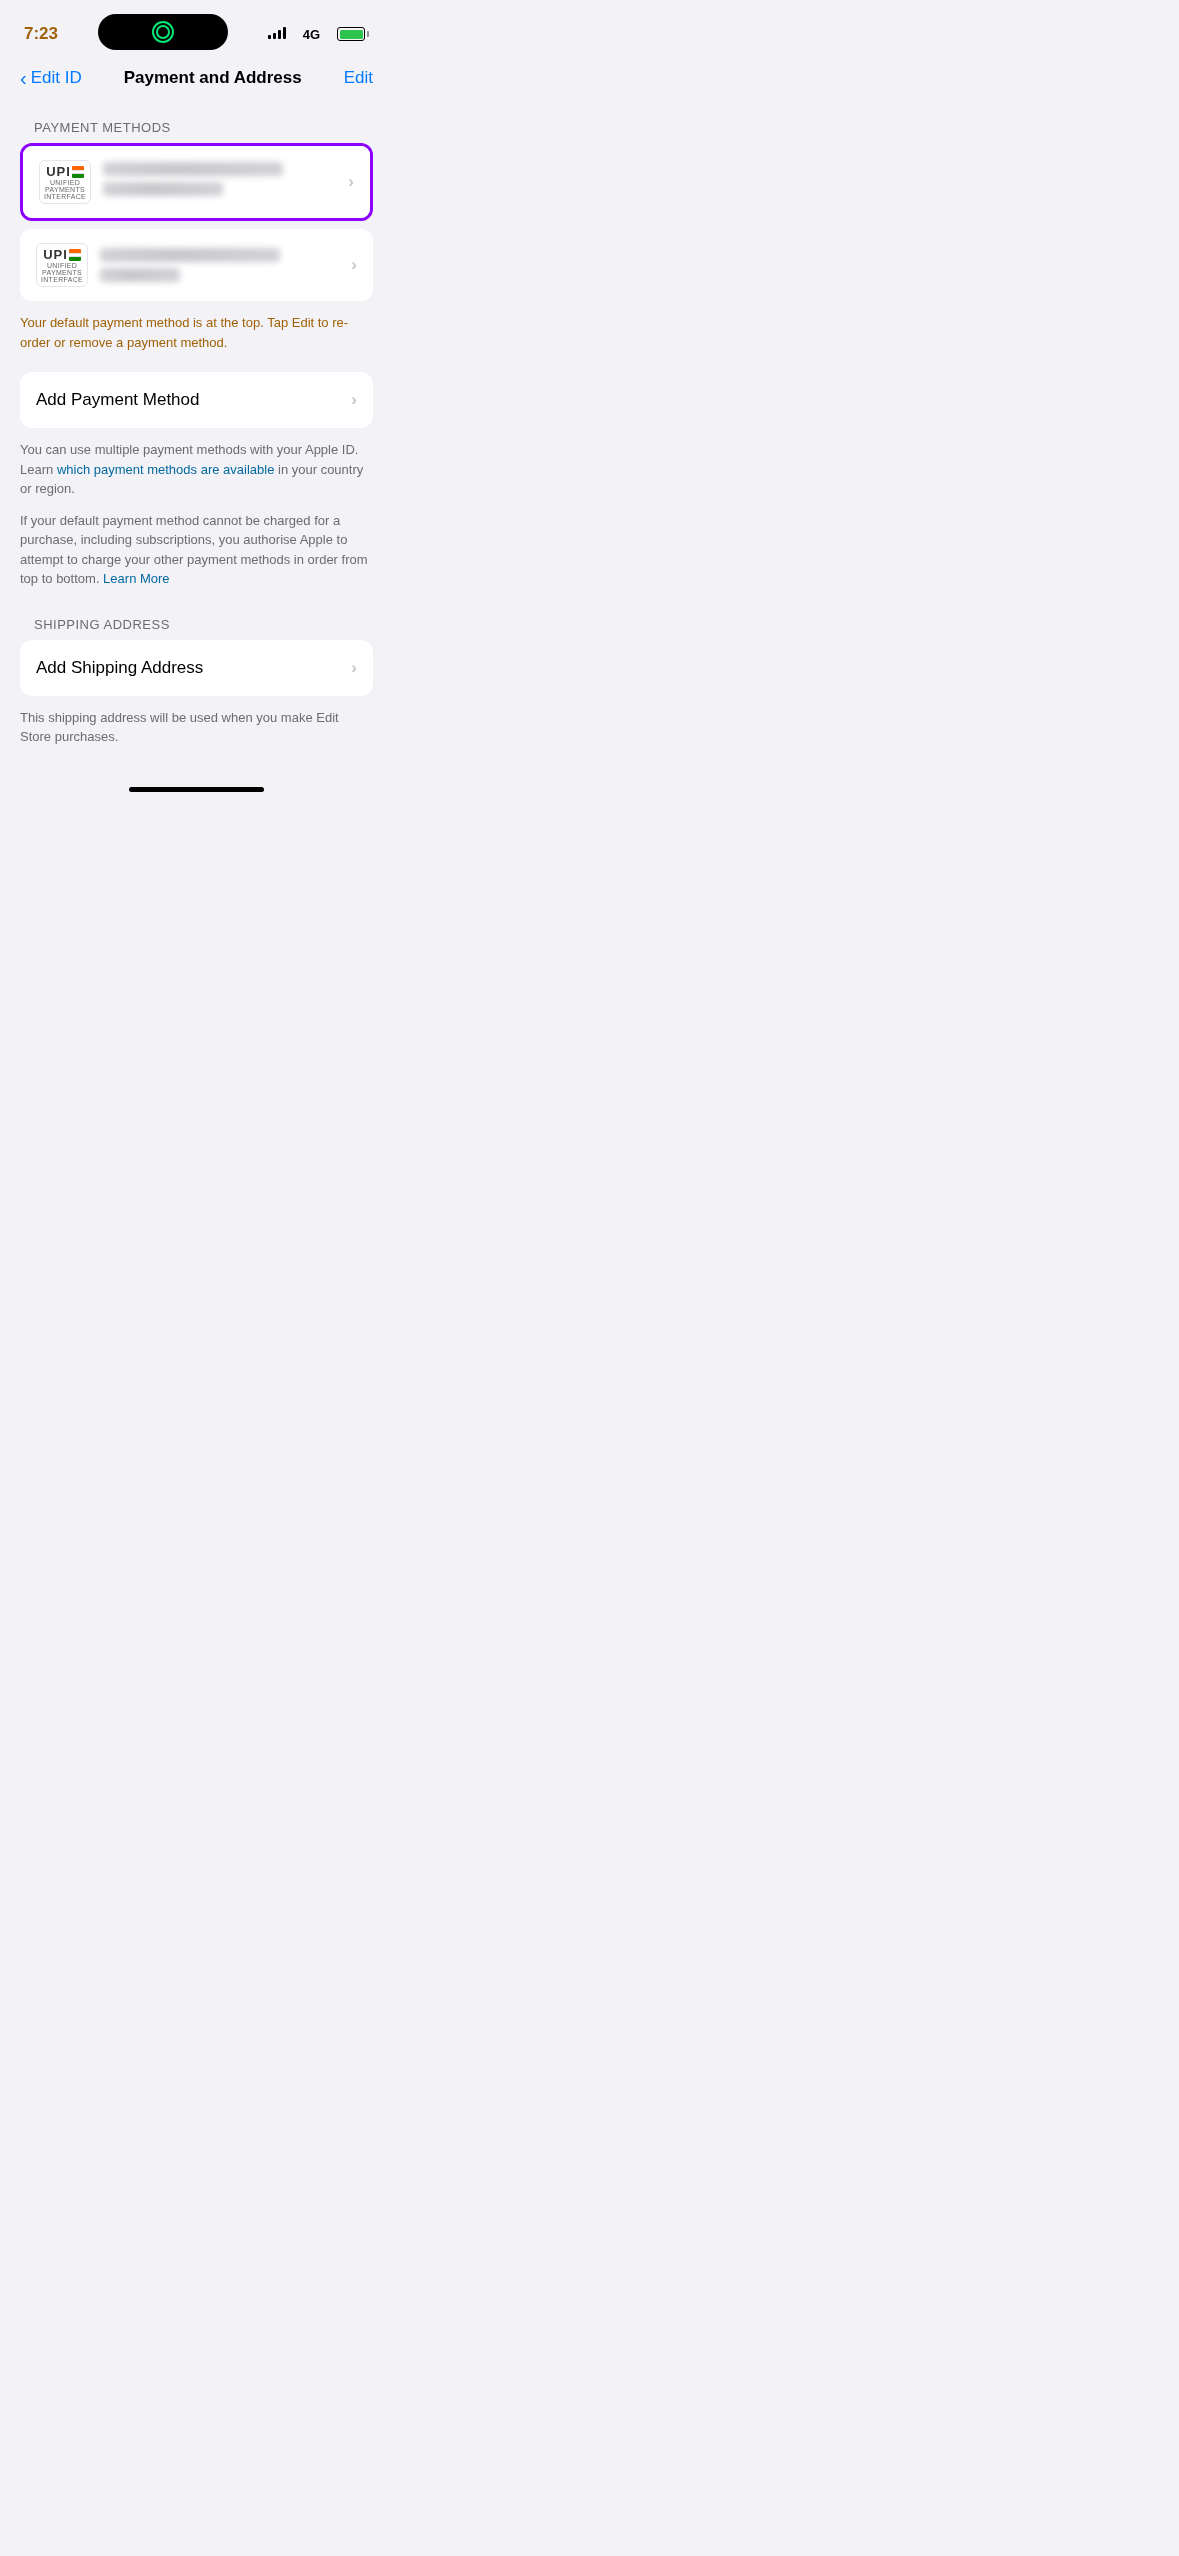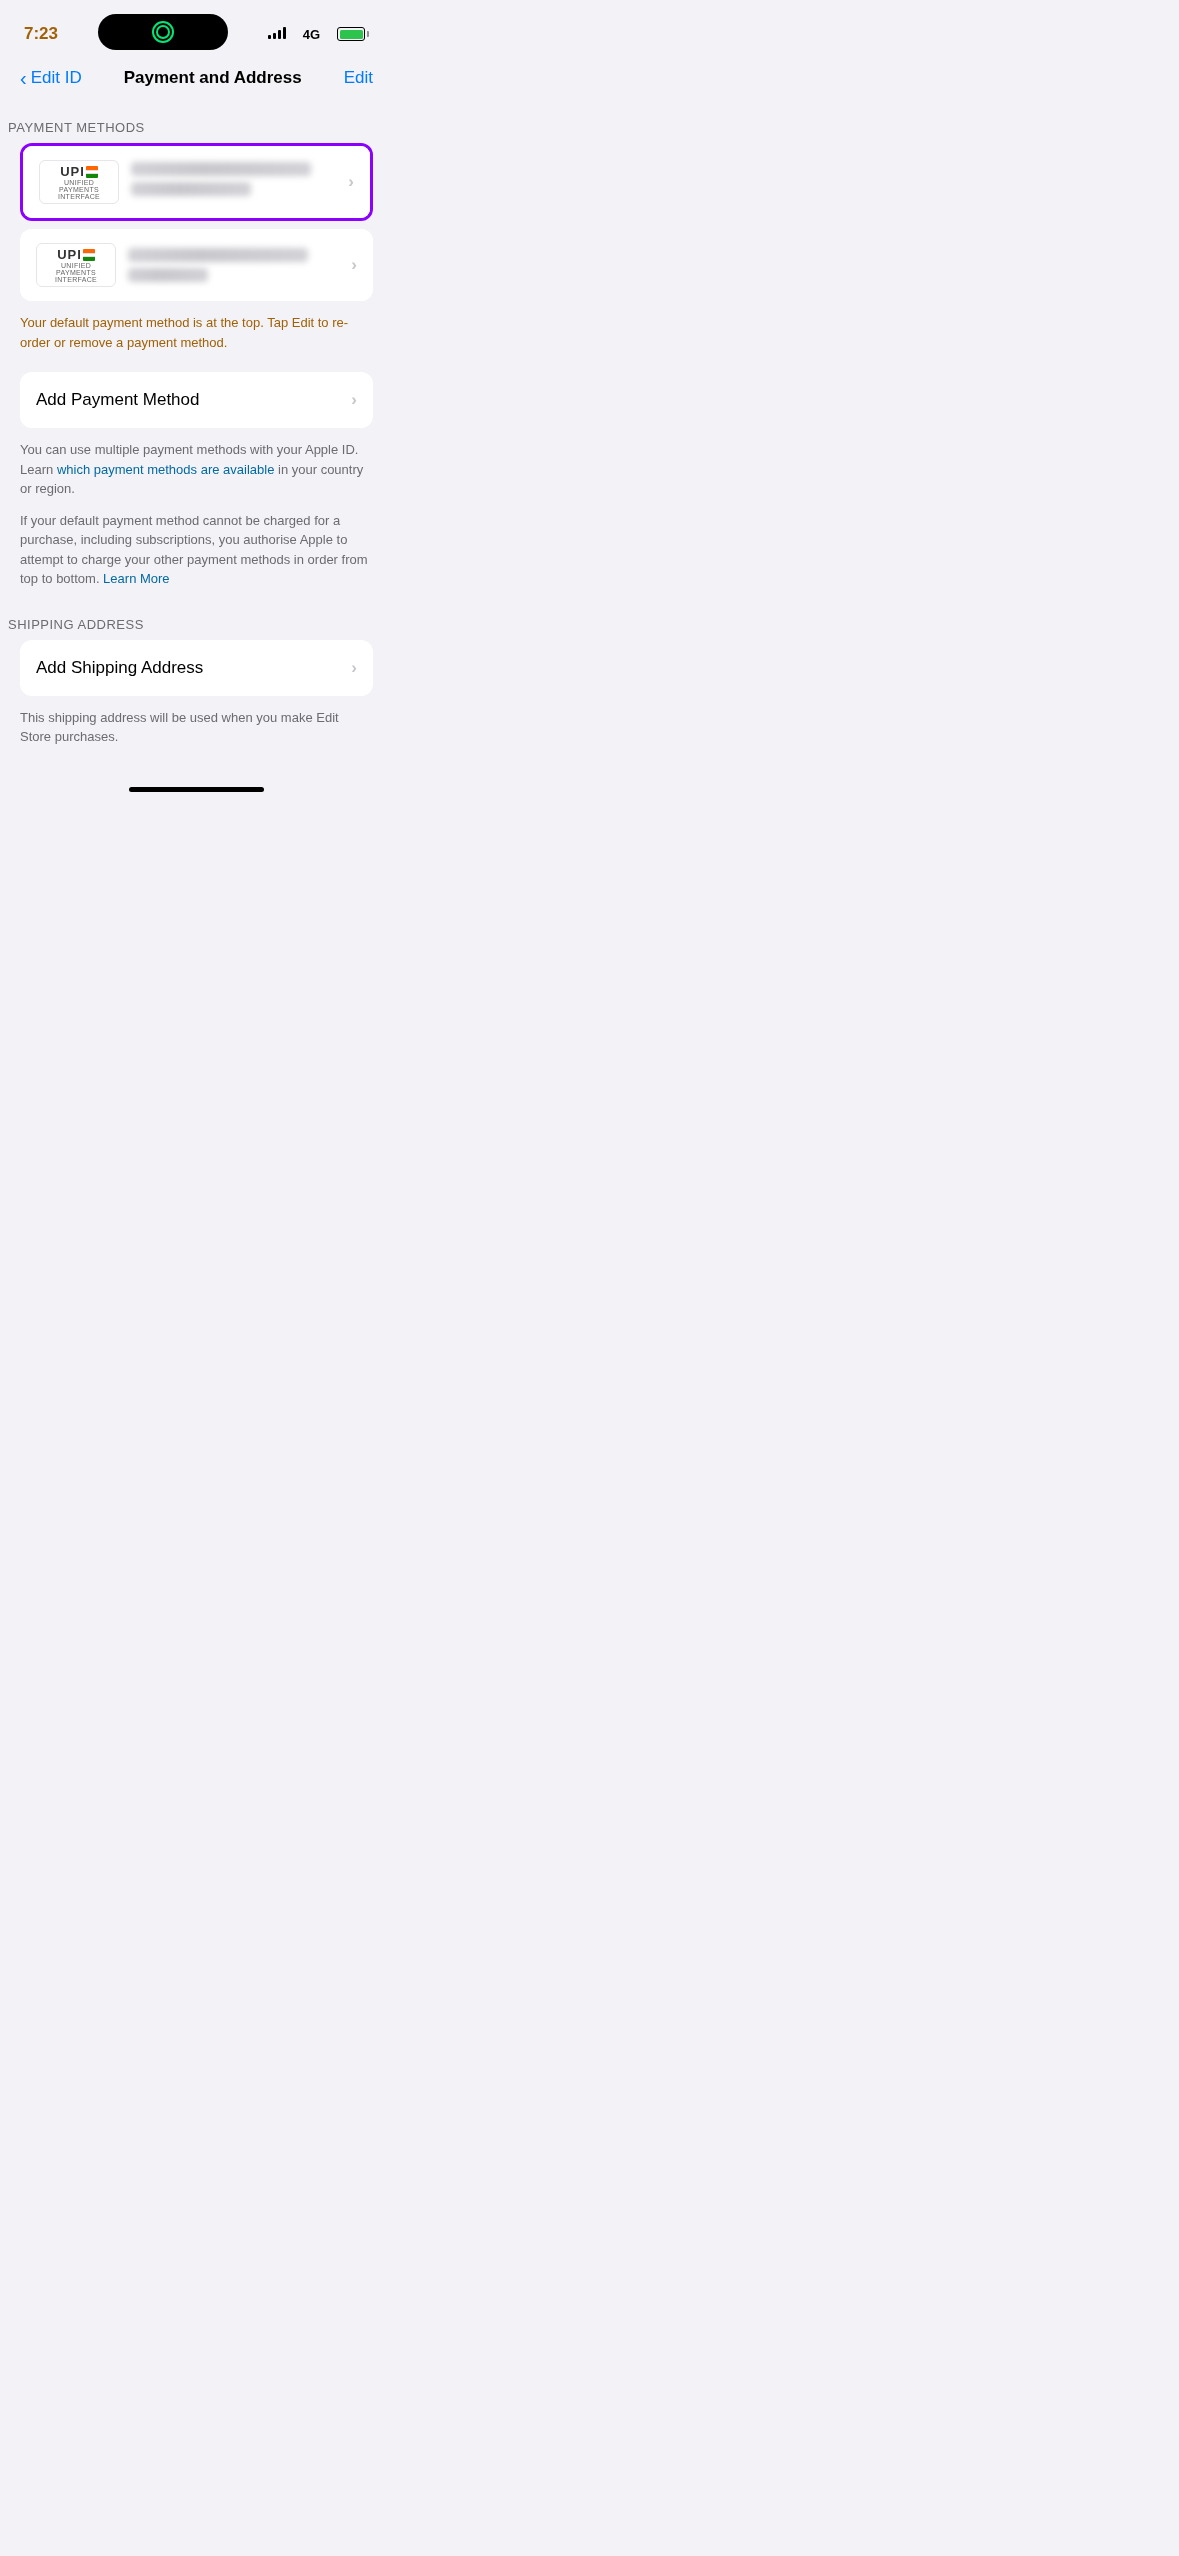--- a/index.html
+++ b/index.html
@@ -157,21 +157,21 @@
       cursor: pointer;
     }
 
     
     .section-label {
       font-size: 13px;
       font-weight: 400;
       color: #6c6c70;
       text-transform: uppercase;
       letter-spacing: 0.5px;
-      padding: 0 20px 8px 8px;
+      padding: 0 20px 8px 34px;
       margin-top: 20px;
     }
 
     
     .card {
       margin: 0 20px;
       background: #fff;
       border-radius: 12px;
       overflow: hidden;
     }
@@ -183,21 +183,21 @@
     .payment-item {
       display: flex;
       align-items: center;
       padding: 12px 16px;
       background: #fff;
       min-height: 72px;
       position: relative;
     }
 
     .upi-logo {
-      width: 80px;
+      width: 52px;
       height: 44px;
       border: 1px solid #e5e5ea;
       border-radius: 6px;
       display: flex;
       align-items: center;
       justify-content: center;
       background: #fff;
       flex-shrink: 0;
       overflow: hidden;
       padding: 13px;

